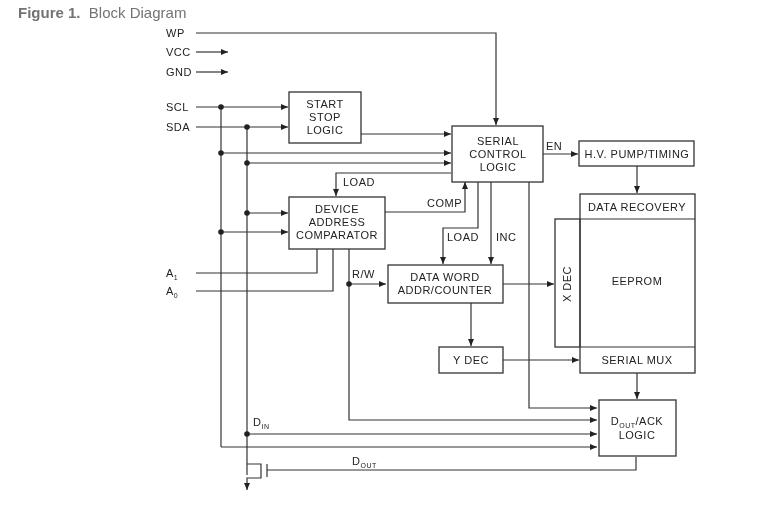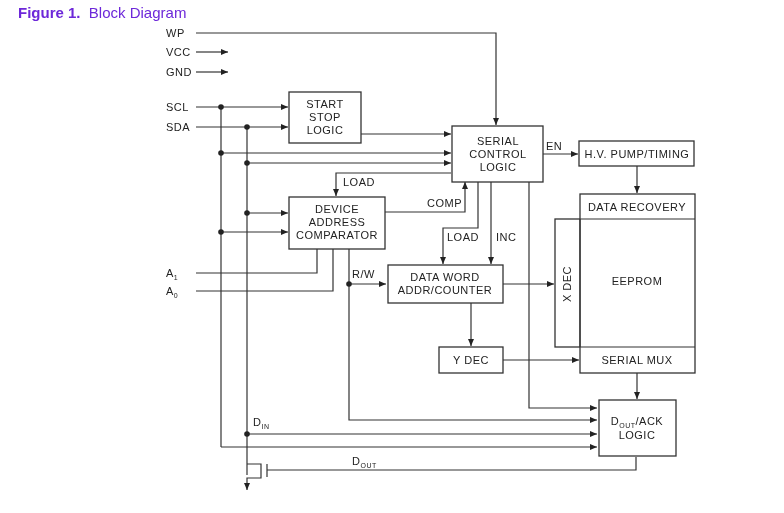--- a/index.html
+++ b/index.html
@@ -1,17 +1,17 @@
 <!DOCTYPE html>
 <html><head>
 <meta charset="utf-8">
 <style>
   html,body{margin:0;padding:0;background:#fff;}
   body{width:784px;height:513px;position:relative;overflow:hidden;font-family:"Liberation Sans",sans-serif;}
-  #fig-title{position:absolute;left:18px;top:4px;font-size:15px;color:#6d28d9;}
+  #fig-title{position:absolute;left:18px;top:4px;font-size:15px;color:#737373;}
   #fig-title b{font-weight:bold;}
   svg{position:absolute;left:0;top:0;}
   svg text{font-family:"Liberation Sans",sans-serif;font-size:11px;fill:#222;letter-spacing:0.5px;}
   .ln{stroke:#333;stroke-width:1.2;fill:none;}
   .bx{stroke:#333;stroke-width:1.3;fill:#fff;}
 </style>
 </head>
 <body>
 
 <div id="fig-title"><b>Figure 1.</b>&nbsp;&nbsp;<span>Block Diagram</span></div>

